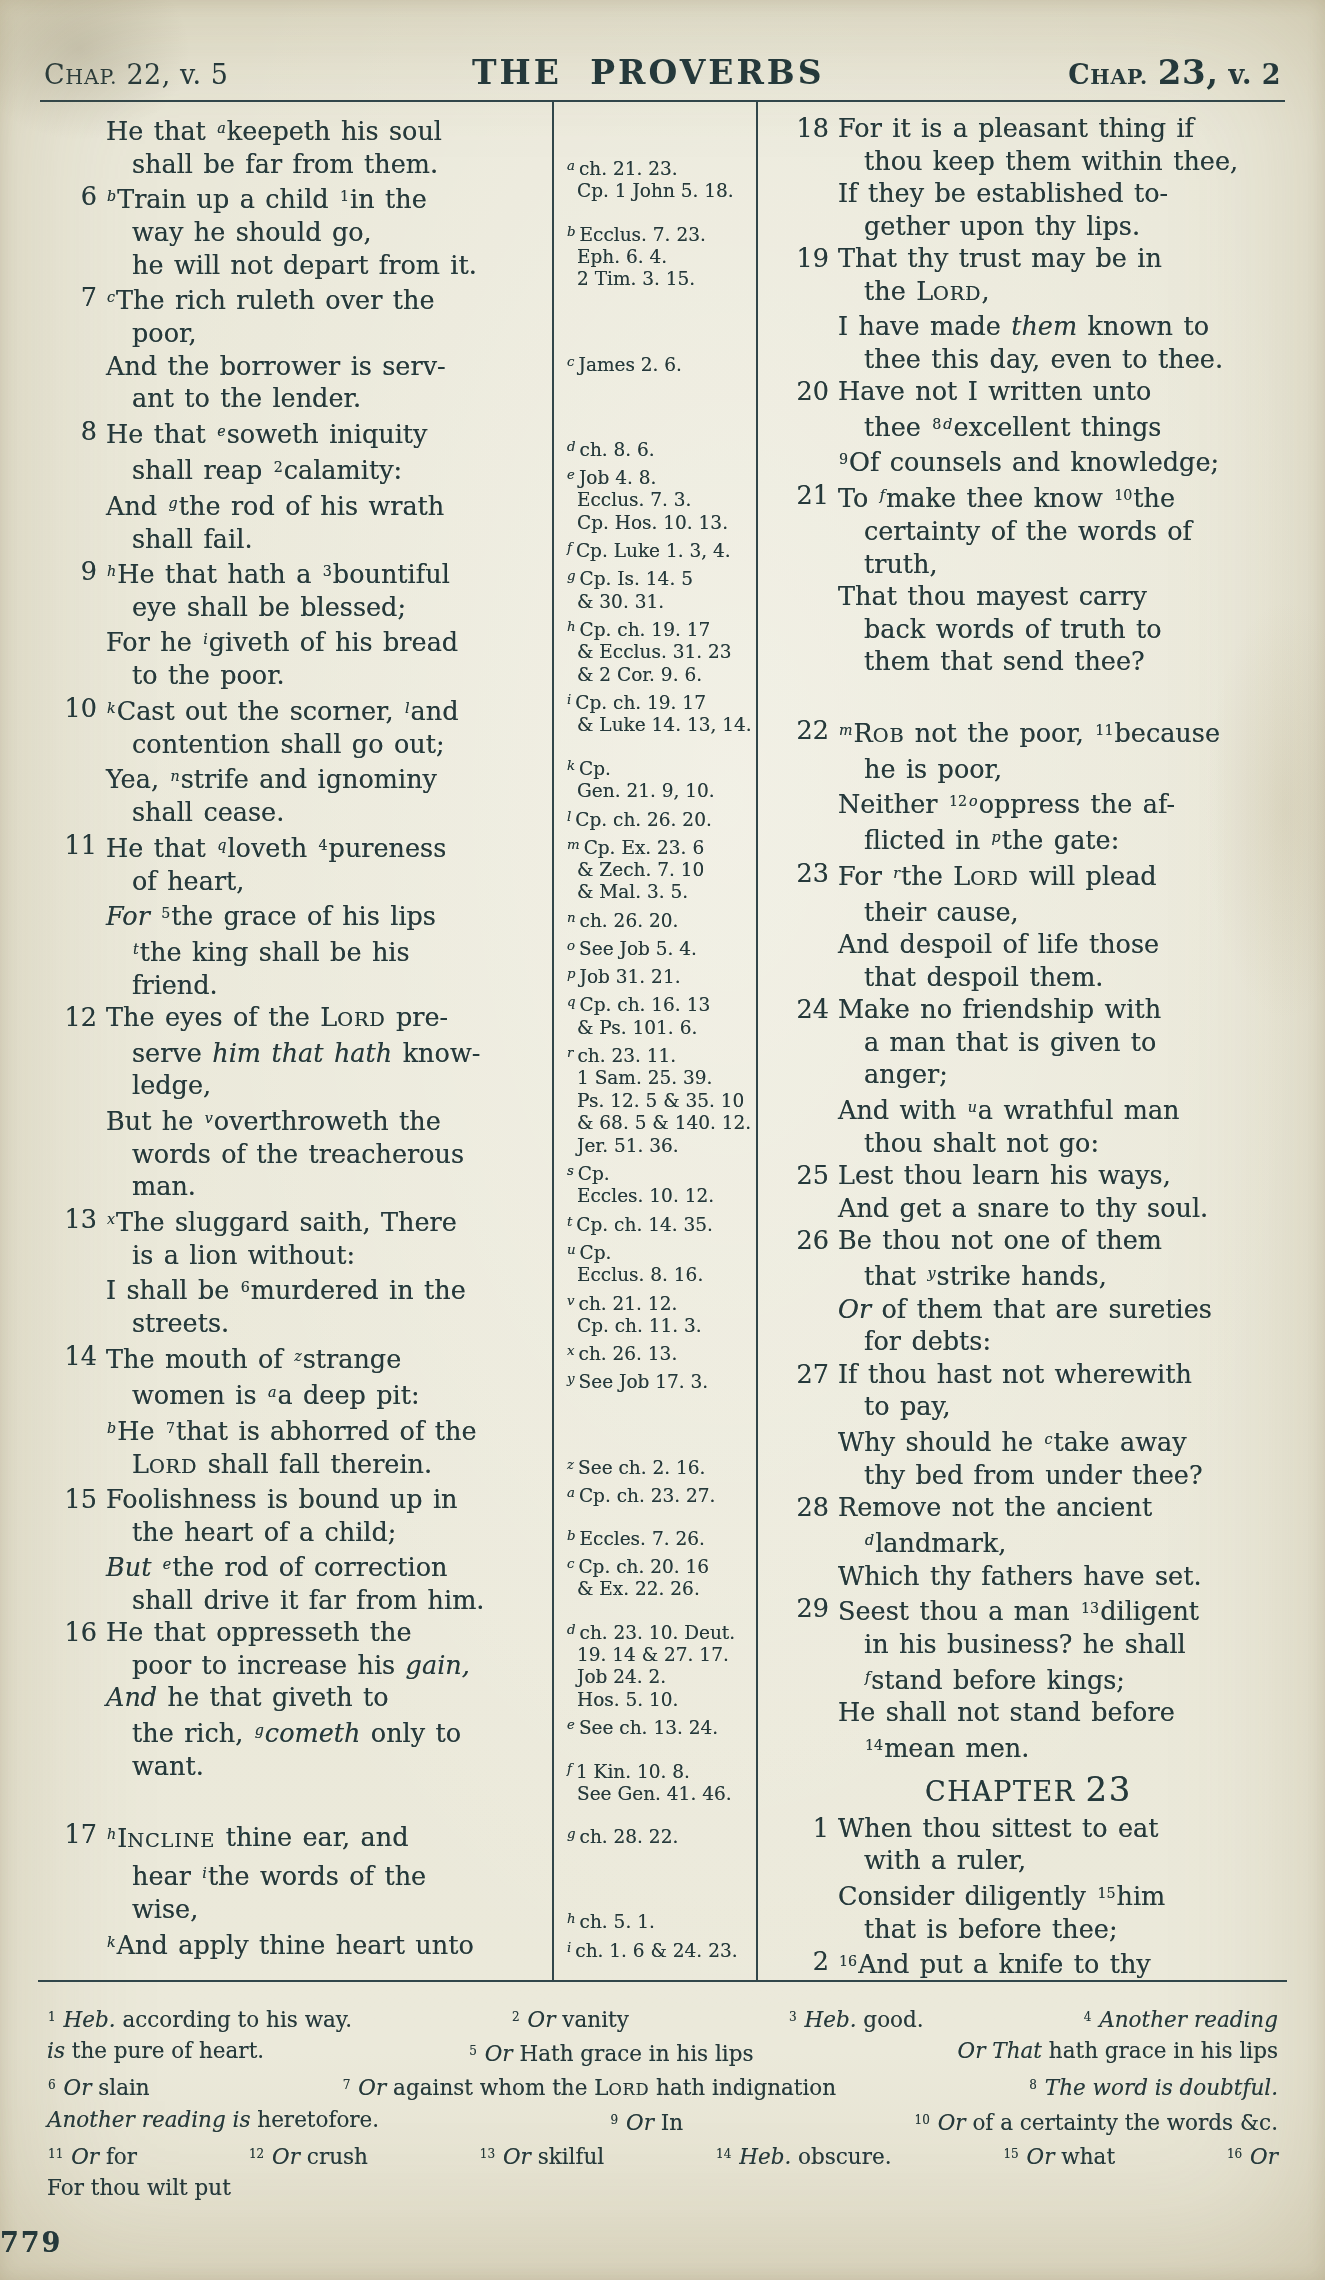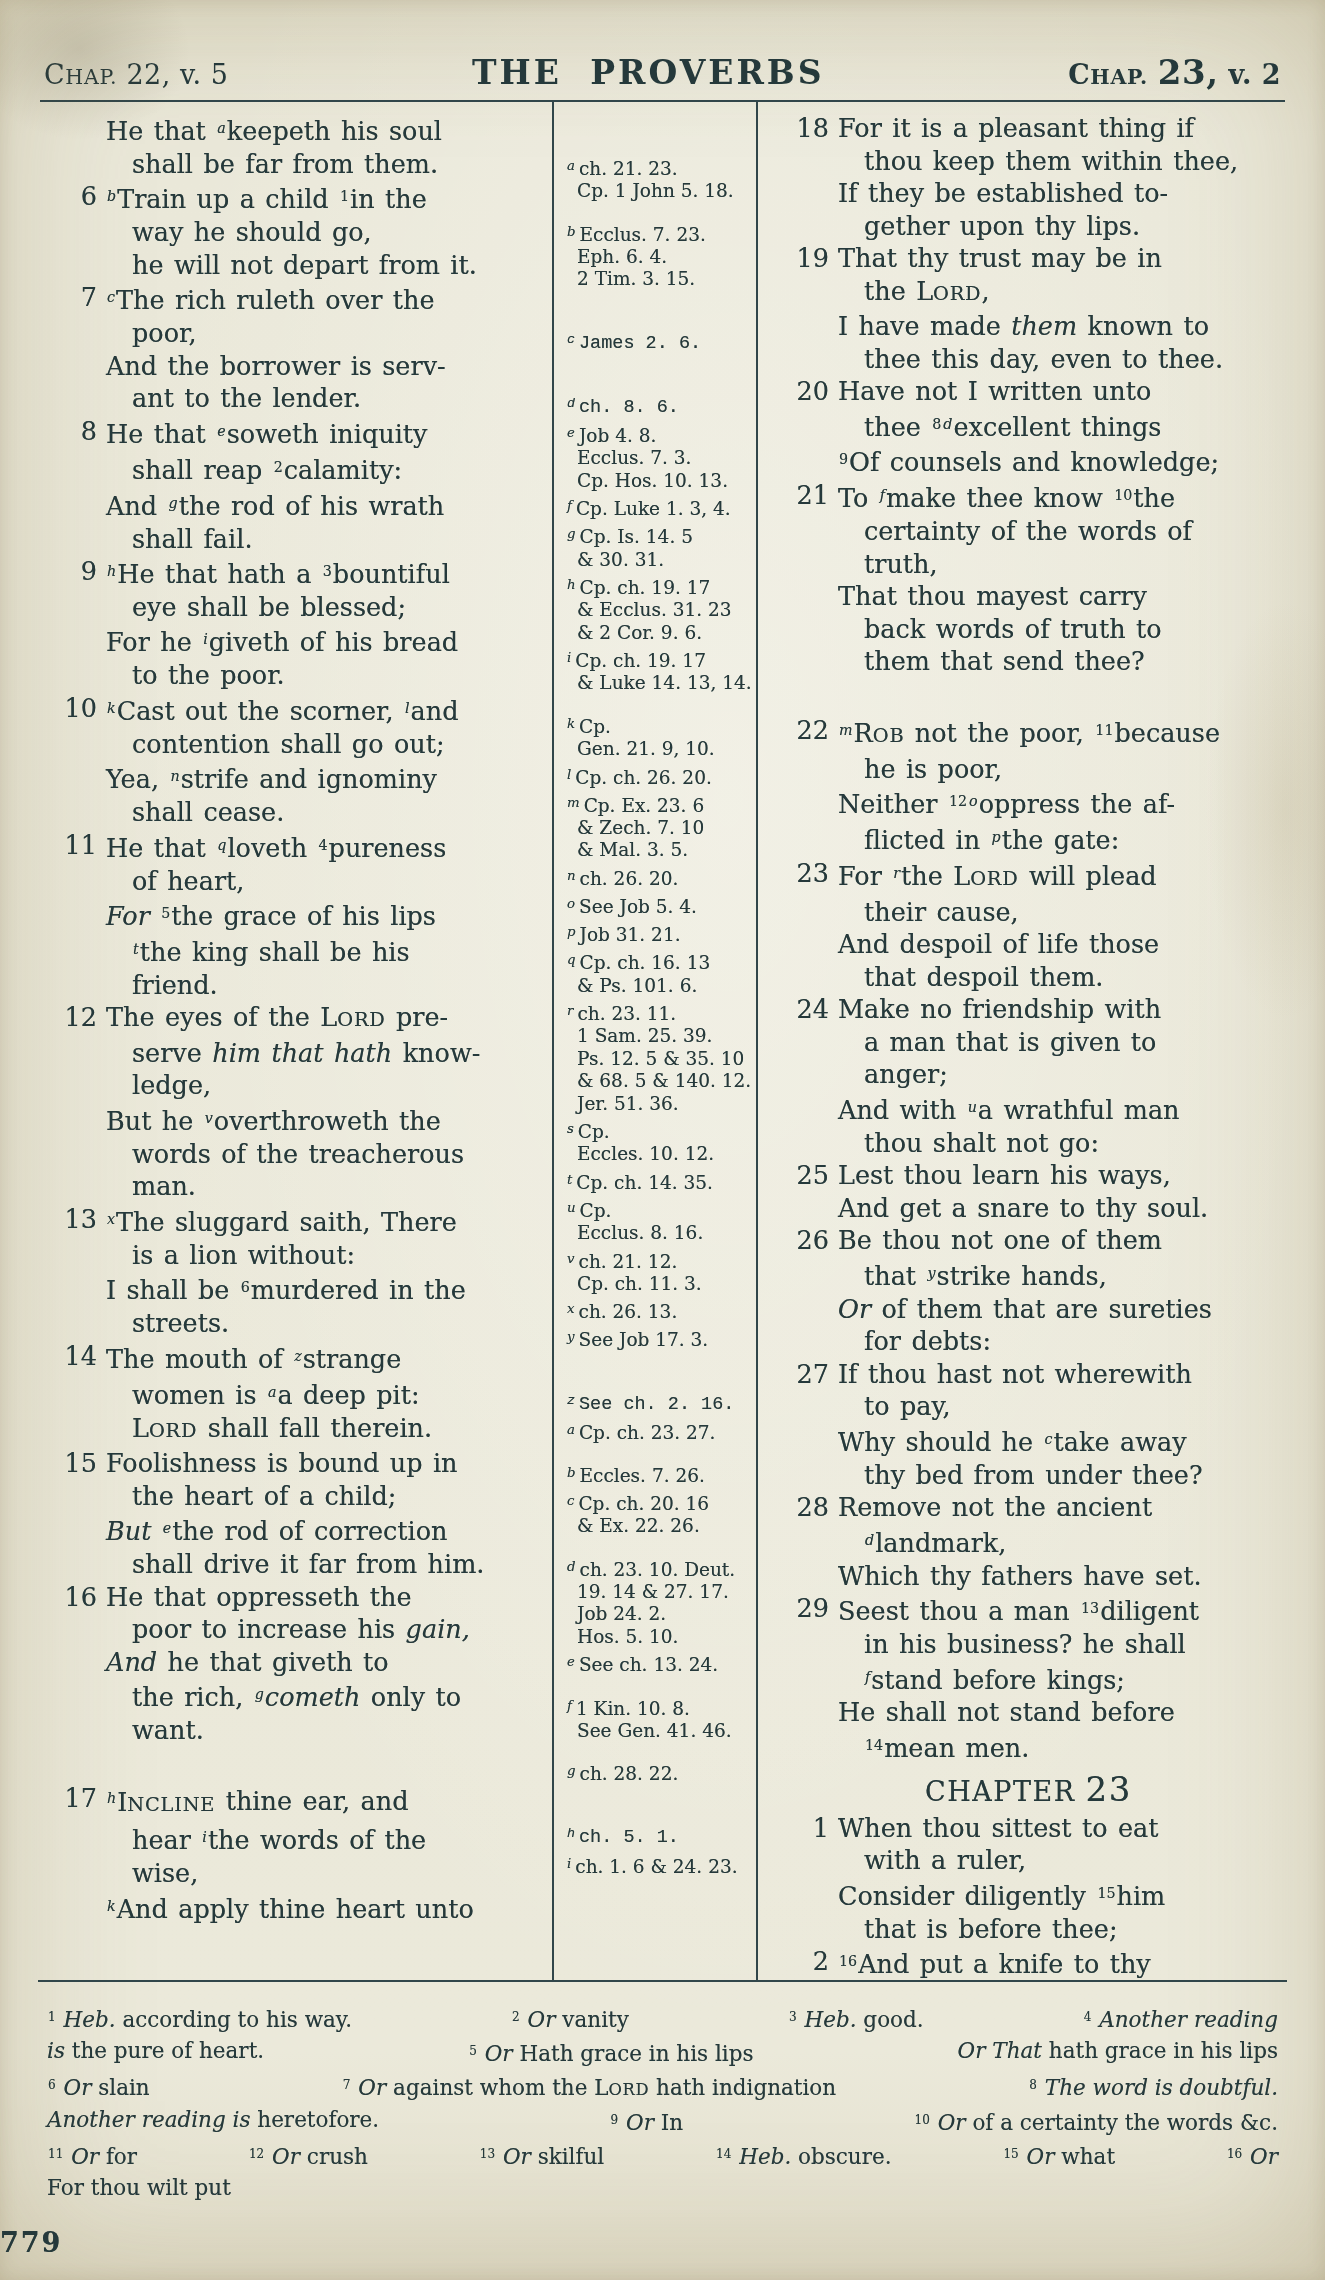--- a/index.html
+++ b/index.html
@@ -42,21 +42,21 @@
   .vnum{position:absolute;left:2px;width:55px;text-align:right;}
   .sup{font-size:0.56em;vertical-align:0.52em;font-style:italic;margin:0 1px;}
   .supn{font-style:normal;}
   .lc2{font-size:0.76em;letter-spacing:0.04em;}
   .bignum{font-size:1.26em;}
   .chapter-heading{text-align:center;font-size:27px;line-height:40px;letter-spacing:1.5px;margin-top:4px;text-shadow:0 0 0.5px rgba(30,50,50,0.6);}
 
   
   .ref{margin-top:3px;font-size:18.5px;line-height:22.5px;white-space:nowrap;text-shadow:0 0 0.4px rgba(30,50,50,0.55);}
   .ref.g1{margin-top:18px;}
-  .ref.g2{margin-top:38px;font-family:Liberation Mono, monospace;}
+  .ref.g2{margin-top:60px;}
   .ref-letter{font-style:italic;font-size:0.72em;vertical-align:0.35em;margin-right:4px;}
   .ref-line{padding-left:10px;}
   .ref-line.first{padding-left:0;}
 
   
   .foot-rule{margin:0 38px;border-top:2.5px solid var(--rule);}
   .footnotes{margin:20px 47px 0;}
   .fn-line{display:flex;justify-content:space-between;font-size:21.5px;line-height:30.5px;white-space:nowrap;text-shadow:0 0 0.4px rgba(30,50,50,0.5);}
   .fn-line.single{justify-content:flex-start;}
   .page-number{text-align:left;margin-top:24px;font-size:27px;letter-spacing:2px;font-weight:bold;text-shadow:0 0 0.5px rgba(30,50,50,0.6);}
@@ -109,20 +109,21 @@
         <div class="line i1">ledge,</div>
         <div class="line i0">But he <span class="sup">v</span>overthroweth the</div>
         <div class="line i1">words of the treacherous</div>
         <div class="line i1">man.</div>
         <div class="line i0"><span class="vnum">13</span><span class="sup">x</span>The sluggard saith, There</div>
         <div class="line i1">is a lion without:</div>
         <div class="line i0">I shall be <span class="sup supn">6</span>murdered in the</div>
         <div class="line i1">streets.</div>
         <div class="line i0"><span class="vnum">14</span>The mouth of <span class="sup">z</span>strange</div>
         <div class="line i1">women is <span class="sup">a</span>a deep pit:</div>
+        <div class="line i0"><span class="sup">b</span>He <span class="sup supn">7</span>that is abhorred of the</div>
         <div class="line i1"><span><span>L</span><span class="lc2">ORD</span></span> shall fall therein.</div>
         <div class="line i0"><span class="vnum">15</span>Foolishness is bound up in</div>
         <div class="line i1">the heart of a child;</div>
         <div class="line i0"><em>But</em> <span class="sup">e</span>the rod of correction</div>
         <div class="line i1">shall drive it far from him.</div>
         <div class="line i0"><span class="vnum">16</span>He that oppresseth the</div>
         <div class="line i1">poor to increase his <em>gain,</em></div>
         <div class="line i0"><em>And</em> he that giveth to</div>
         <div class="line i1">the rich, <span class="sup">g</span><em>cometh</em> only to</div>
         <div class="line i1">want.</div>

